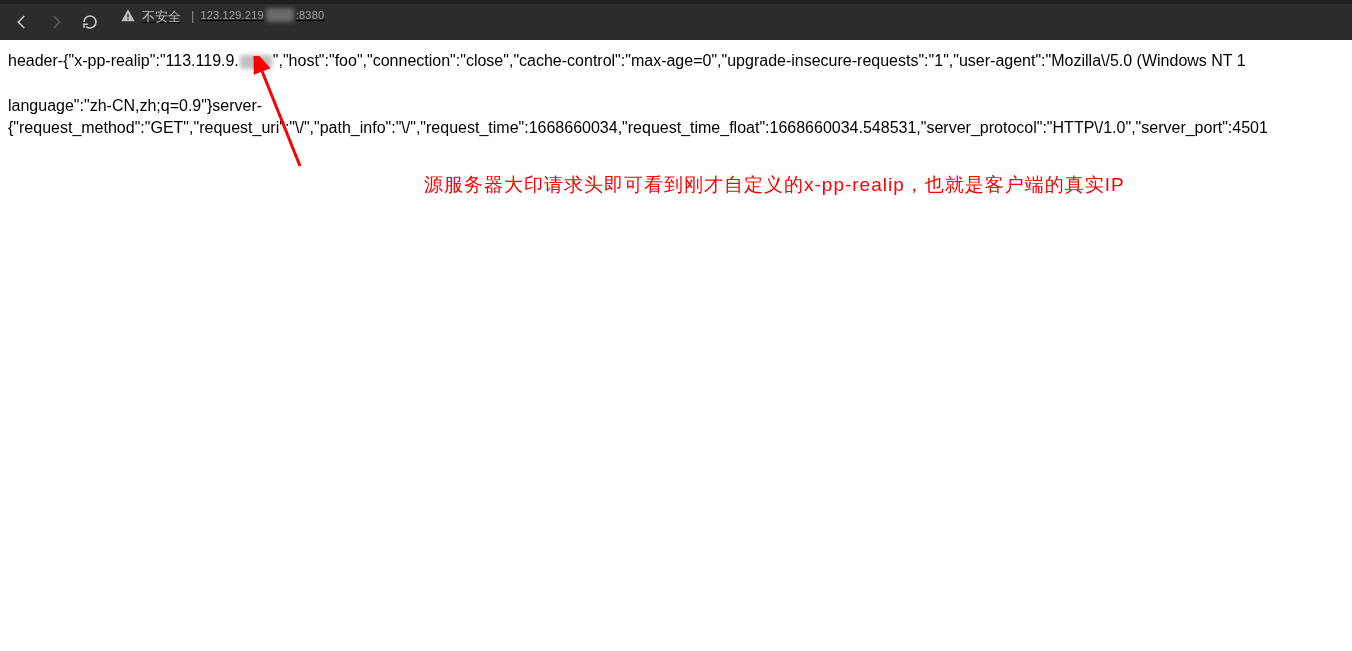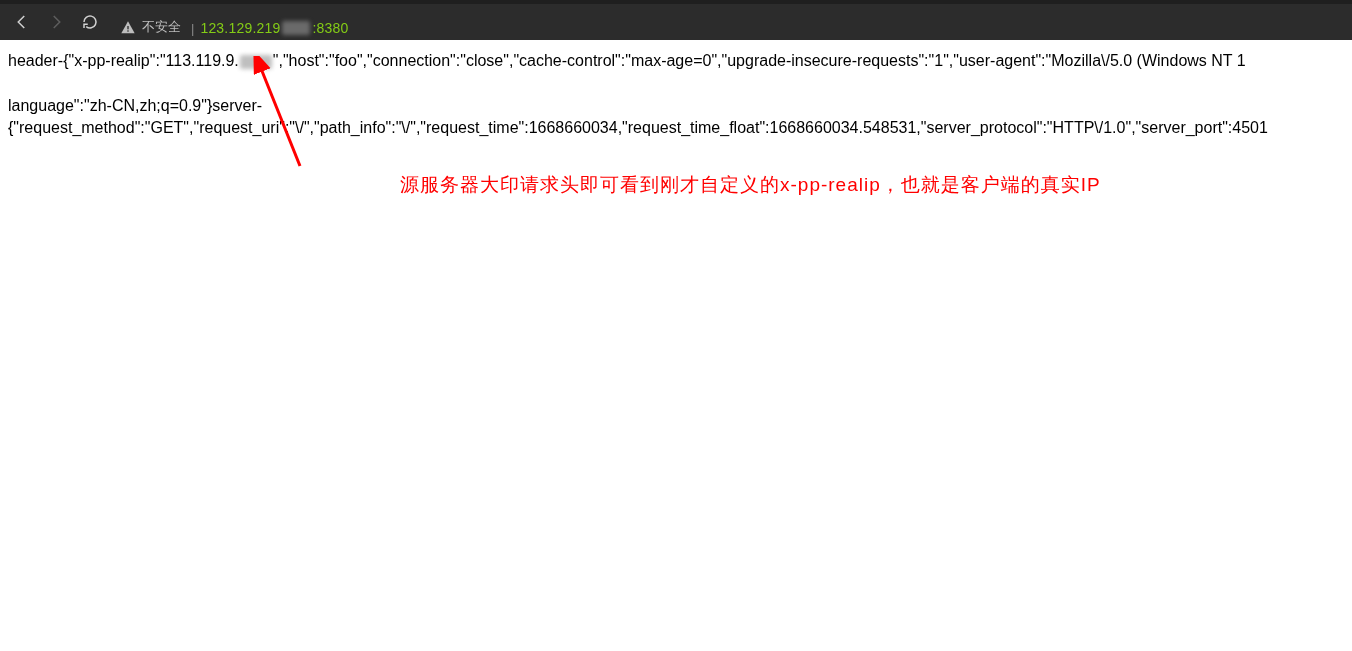--- a/index.html
+++ b/index.html
@@ -27,38 +27,39 @@
       justify-content: center;
       color: #9a9a9a;
       cursor: pointer;
       border-radius: 14px;
     }
     .nav-btn svg { width: 18px; height: 18px; }
     .nav-btn.fwd { opacity: 0.45; }
     .address-area {
       flex: 1;
       display: flex;
-      align-items: flex-end;
+      align-items: flex-start;
       padding-left: 10px;
       height: 28px;
+      text-decoration: underline;
     }
     .warn-ic {
       width: 16px; height: 16px;
       margin-right: 6px;
       fill: #bdbdbd;
     }
     .insecure-label {
       color: #bdbdbd;
       font-size: 13px;
       margin-right: 4px;
     }
     .sep-pipe { color: #8a8a8a; margin: 0 6px; font-size: 13px;}
     .url-text {
-      color: #84cc16;
-      font-size: 14px;
+      color: #a3a3a3;
+      font-size: 11px;
       letter-spacing: 0.2px;
       display: flex;
       align-items: center;
     }
     .url-blur {
       display: inline-block;
       width: 28px; height: 14px;
       background: #6a6a6a;
       filter: blur(2px);
       margin: 0 2px;
@@ -84,21 +85,21 @@
       height: 14px;
       background: #bfbfbf;
       filter: blur(2px);
       vertical-align: middle;
       margin: 0 1px;
       border-radius: 2px;
     }
     .annotation {
       position: absolute;
       top: 172px;
-      left: 400px;
+      left: 424px;
       color: #ff0000;
       font-size: 19px;
       font-family: "Microsoft YaHei", sans-serif;
       letter-spacing: 1px;
     }
     .arrow-svg {
       position: absolute;
       top: 56px;
       left: 250px;
       pointer-events: none;

